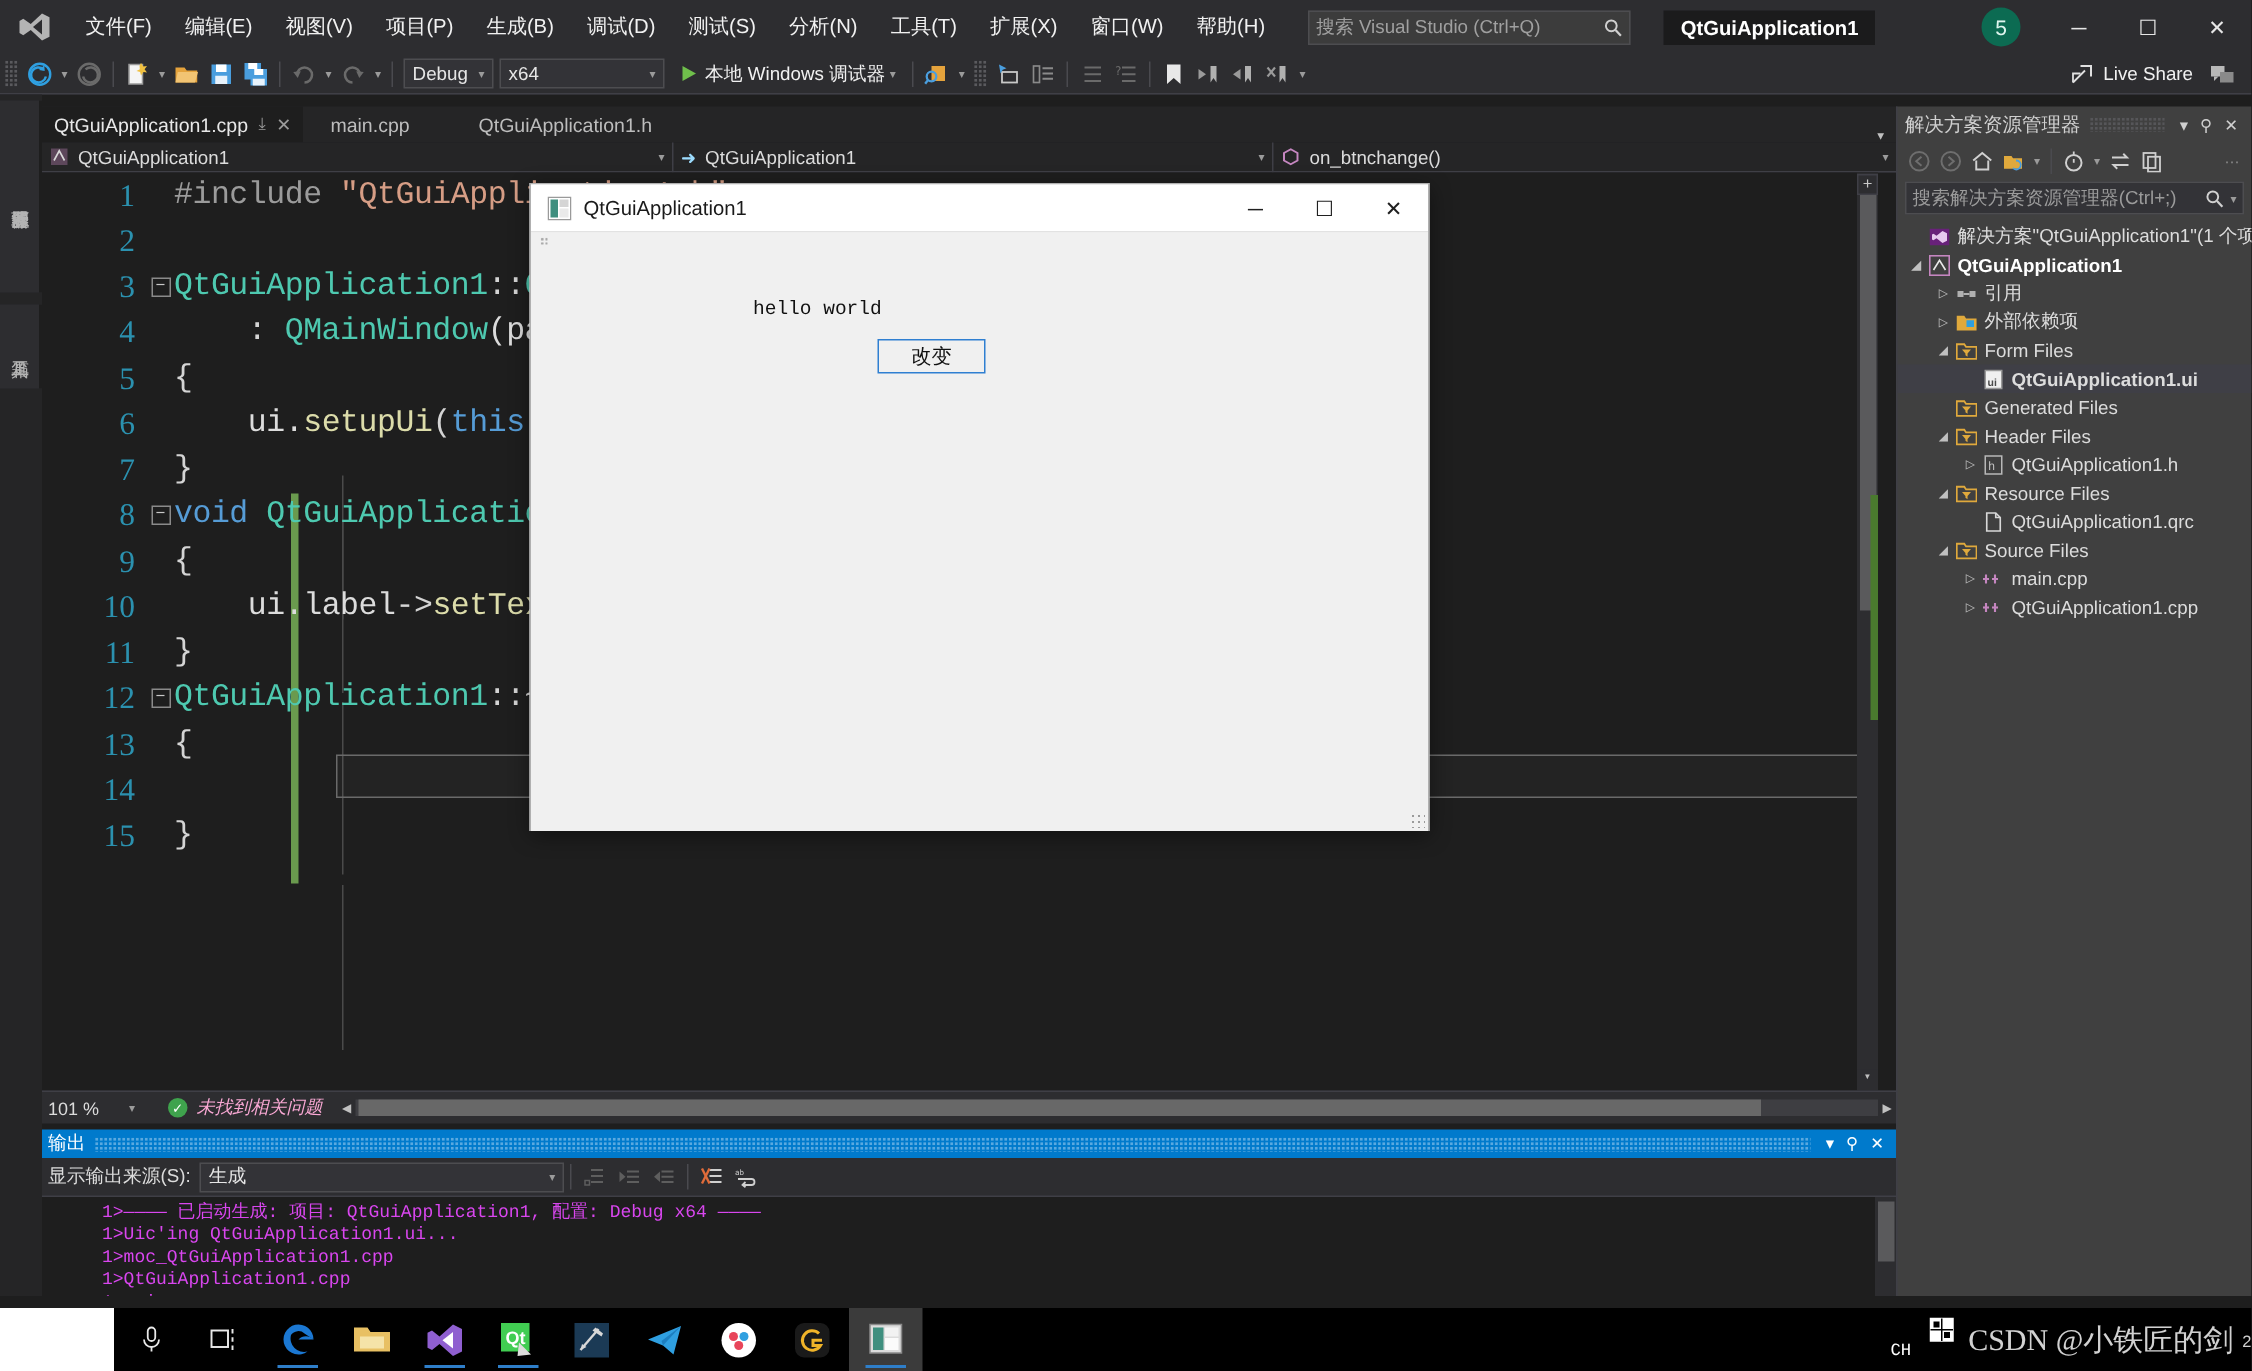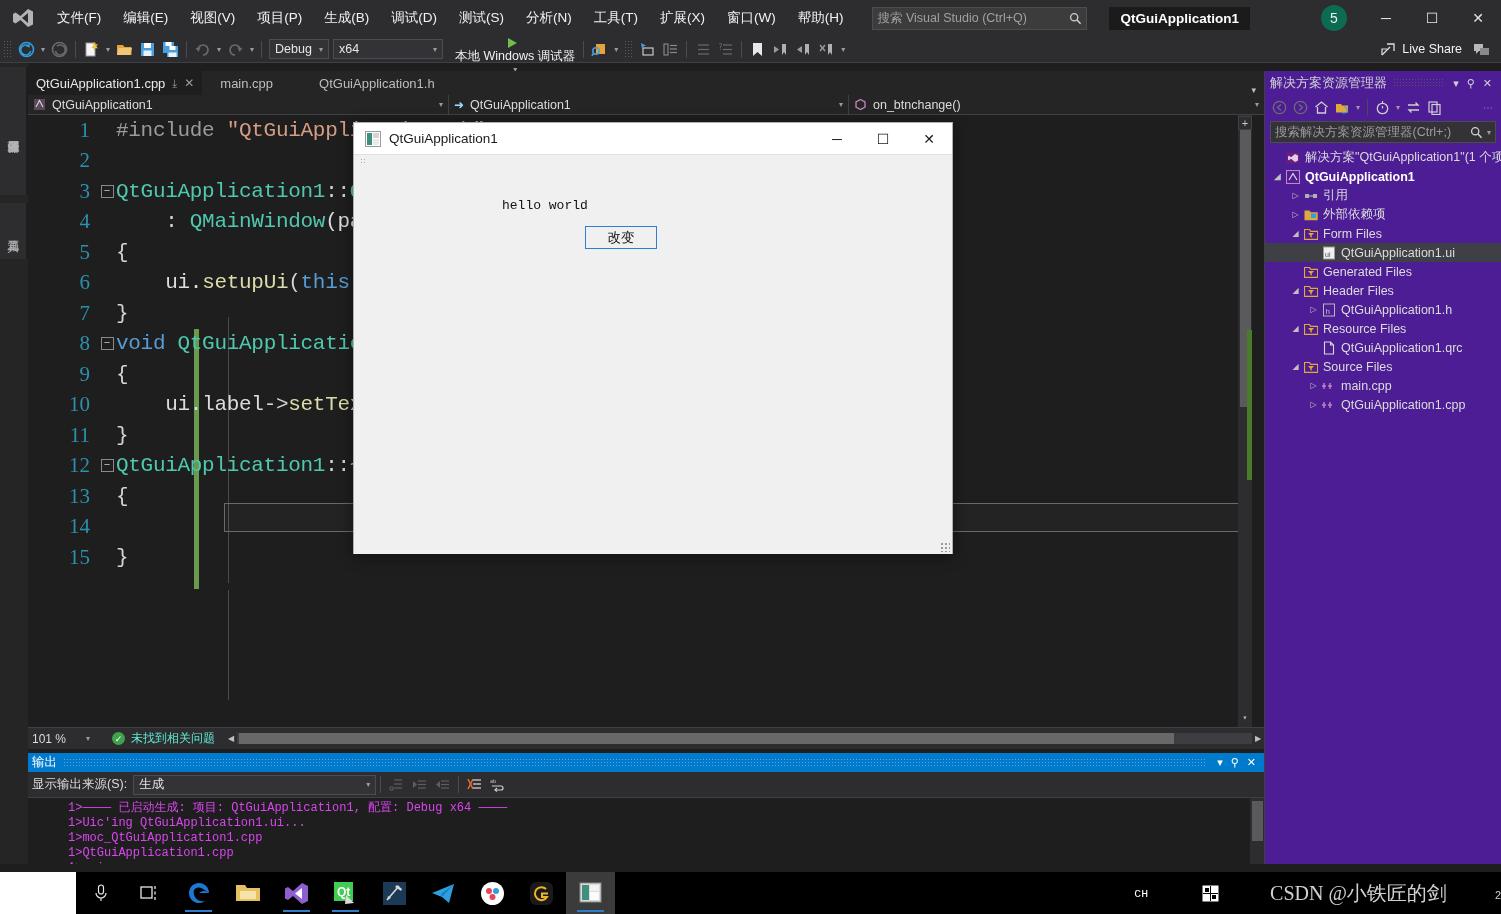--- a/index.html
+++ b/index.html
@@ -34,21 +34,21 @@
     background-image:radial-gradient(#5a5a5e 0.9px, transparent 1px);
     background-size:3px 3px; }
   .tb-ico{ width:23px; height:22px; display:flex; align-items:center; justify-content:center; }
   .tb-sep{ width:1px; height:17px; background:#4a4a4f; margin:0 4px; }
   .tb-caret{ color:#9b9b9b; font-size:8px; padding:0 3px; }
   .combo{ height:20px; background:#333337; border:1px solid #4d4d50; color:#e6e6e6;
     font-size:12.5px; display:flex; align-items:center; padding:0 5px; }
   .combo .cv{ flex:1; white-space:nowrap; }
   .combo .ca{ color:#9b9b9b; font-size:8px; margin-left:6px; }
   .dbgbtn{ display:flex; align-items:center; color:#f1f1f1; font-size:12.5px;
-    height:22px; padding:0 4px; white-space:nowrap;flex-direction:column; }
+    height:22px; padding:0 4px; white-space:nowrap; }
   .tri{ width:0;height:0;border-left:9px solid #6fbf4b;border-top:5.5px solid transparent;
     border-bottom:5.5px solid transparent; margin-right:6px; }
   .liveshare{ margin-left:auto; display:flex; align-items:center; color:#f1f1f1;
     font-size:12.5px; padding:0 8px; height:22px; }
 
   
   .leftrail{ position:absolute; left:0; top:63px; width:28px; height:801px;
     background:#252526; }
   .rail-tab{ position:absolute; left:0; width:28px; background:#2d2d30;
     color:#b4b4b4; font-size:12px; writing-mode:vertical-rl; text-orientation:upright;
@@ -105,21 +105,21 @@
     font-size:8px; text-align:center; background:#2d2d30; }
 
   
   .edstatus{ position:absolute; left:28px; top:727px; width:1236px; height:22px;
     background:#2d2d30; display:flex; align-items:center; border-top:1px solid #3f3f46; }
   .zoomc{ width:62px; height:18px; margin-left:4px; color:#dcdcdc; font-size:12px;
     display:flex; align-items:center; }
   .zoomc .ca{ margin-left:auto; color:#9b9b9b; font-size:8px; padding-right:4px; }
   .okchk{ width:13px; height:13px; border-radius:50%; background:#3fa34d; color:#fff;
     font-size:9px; display:flex; align-items:center; justify-content:center; margin:0 6px 0 18px; }
-  .issuetxt{ color:#5eead4; font-size:12px; }
+  .issuetxt{ color:#f9a8d4; font-size:12px;font-style:italic; }
   .hscroll{ margin-left:10px; flex:1; height:14px; display:flex; align-items:center; }
   .hsarrow{ color:#c0c0c0; font-size:8px; width:12px; text-align:center; }
   .hsbar{ flex:1; height:11px; background:#3e3e42; position:relative; }
   .hsthumb{ position:absolute; left:2px; top:0; width:935px; height:11px; background:#686868; }
 
   
   .outpanel{ position:absolute; left:28px; top:753px; width:1236px; height:111px;
     background:#1e1e1e; }
   .outhdr{ height:19px; background:#007acc; display:flex; align-items:center;
     padding:0 4px; color:#fff; font-size:12.5px; }
@@ -133,37 +133,37 @@
   .outcombo{ width:243px; height:20px; background:#333337; border:1px solid #4d4d50;
     color:#e6e6e6; font-size:12.5px; display:flex; align-items:center; padding:0 5px; }
   .outbody{ height:66px; background:#1e1e1e; padding:3px 0 0 6px;
     font-family:"Liberation Mono", monospace; color:#d946ef; font-size:12px;
     line-height:15px; overflow:hidden; white-space:pre;margin-left:34px; }
   .out-vsb{ position:absolute; right:0; top:45px; width:14px; height:66px; background:#2d2d30; }
   .out-vthumb{ position:absolute; right:1px; top:3px; width:11px; height:40px; background:#5a5a5c; }
 
   
   .solex{ position:absolute; left:1264px; top:71px; width:237px; height:793px;
-    background:#4c1d95; border-left:1px solid #3f3f46; }
+    background:#404040; border-left:1px solid #3f3f46; }
   .sehdr{ height:24px; display:flex; align-items:center; padding:0 5px; }
   .sehdr .t{ color:#d0d0d0; font-size:13px; white-space:nowrap; }
   .sehdr .dots{ flex:1; height:10px; margin:0 6px;
     background-image:radial-gradient(#565659 0.9px, transparent 1px);
     background-size:3px 3px; }
   .sehdr .hi{ color:#d0d0d0; font-size:11px; padding:0 4px; }
   .setools{ height:25px; display:flex; align-items:center; padding:0 4px; }
   .setool{ width:21px; height:20px; display:flex; align-items:center; justify-content:center; }
   .sesearch{ height:22px; margin:1px 5px 3px 5px; background:#333337;
     border:1px solid #4d4d50; display:flex; align-items:center; padding:0 4px;
     color:#9b9b9b; font-size:12.5px; }
   .sesearch .ph{ flex:1; white-space:nowrap; overflow:hidden; }
   .setree{ padding-top:2px; }
   .trow{ height:19px; display:flex; align-items:center; font-size:12.5px;
     color:#dcdcdc; white-space:nowrap; }
-  .trow.sel{ background:#3f3f46; }
+  .trow.sel{ background:#3f3f46;font-weight:bold; }
   .trow.bold{ font-weight:bold; color:#ffffff; }
   .tarrow{ width:13px; text-align:center; color:#c0c0c0; font-size:8px; flex:none; }
   .ticon{ width:17px; display:flex; align-items:center; justify-content:center; flex:none; }
 
   
   .qtwin{ position:absolute; left:353px; top:122px; width:600px; height:432px;
     background:#f0f0f0; border:1px solid #b0b0b0;
     box-shadow:0 3px 14px rgba(0,0,0,0.45); }
   .qttitle{ height:32px; background:#ffffff; display:flex; align-items:center;
     border-bottom:1px solid #e2e2e2; }
@@ -186,21 +186,21 @@
 
   
   .taskbar{ position:absolute; left:0; top:872px; width:1501px; height:42px;
     background:#000000; display:flex; align-items:center; }
   .tb-start{ width:76px; height:42px; background:#ffffff; }
   .tkico{ width:49px; height:42px; display:flex; align-items:center; justify-content:center;
     position:relative; }
   .tkico.run::after{ content:''; position:absolute; bottom:2px; left:11px; width:27px;
     height:2px; background:#2e7ec9; }
   .tkico.act{ background:#3b3b3b; }
-  .tray{ margin-left:auto; display:flex; align-items:center; height:28px;gap:42px; }
+  .tray{ margin-left:auto; display:flex; align-items:flex-end; height:28px; }
   .tray-t{ color:#ffffff; font-size:11.5px; padding:0 6px; font-family:"Liberation Mono", monospace; }
   .watermark{ color:rgba(255,255,255,0.82); font-size:20px; padding:0 4px;
     white-space:nowrap; font-family:"Liberation Serif", serif; }
   .wm-small{ color:#d0d0d0; font-size:11px; padding-left:2px; align-self:flex-end; padding-bottom:6px; }
   svg{ display:block; }
 </style>
 </head>
 <body>
 
 <div id="app">

